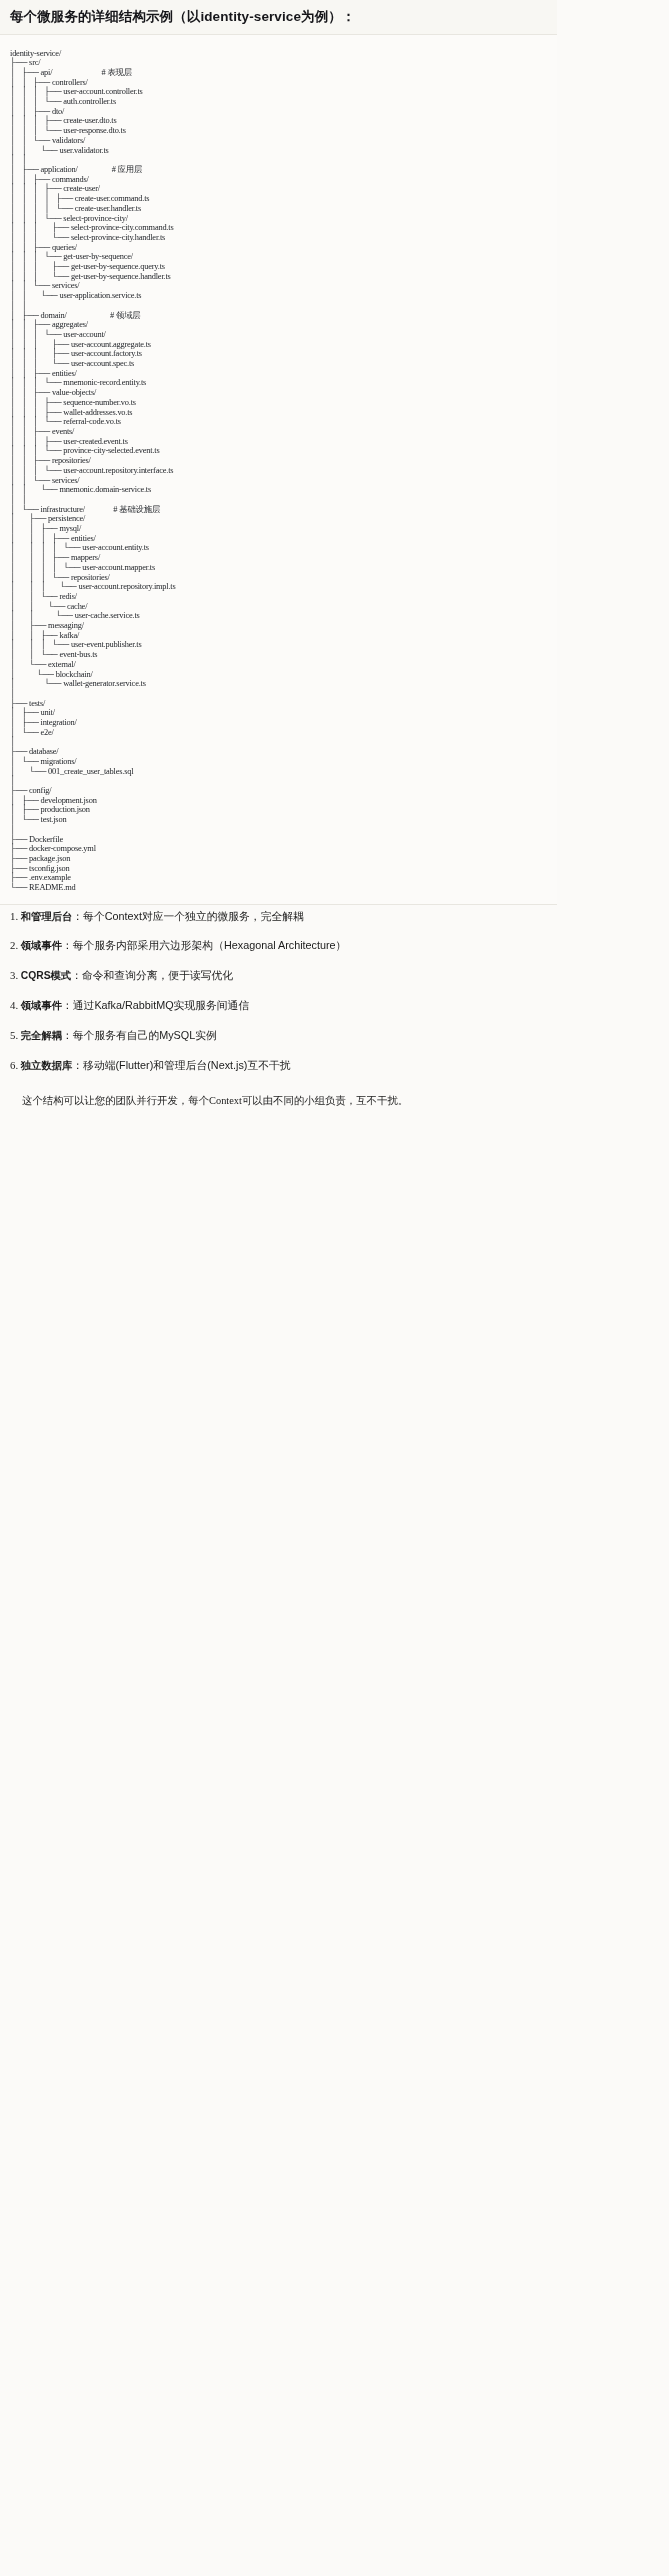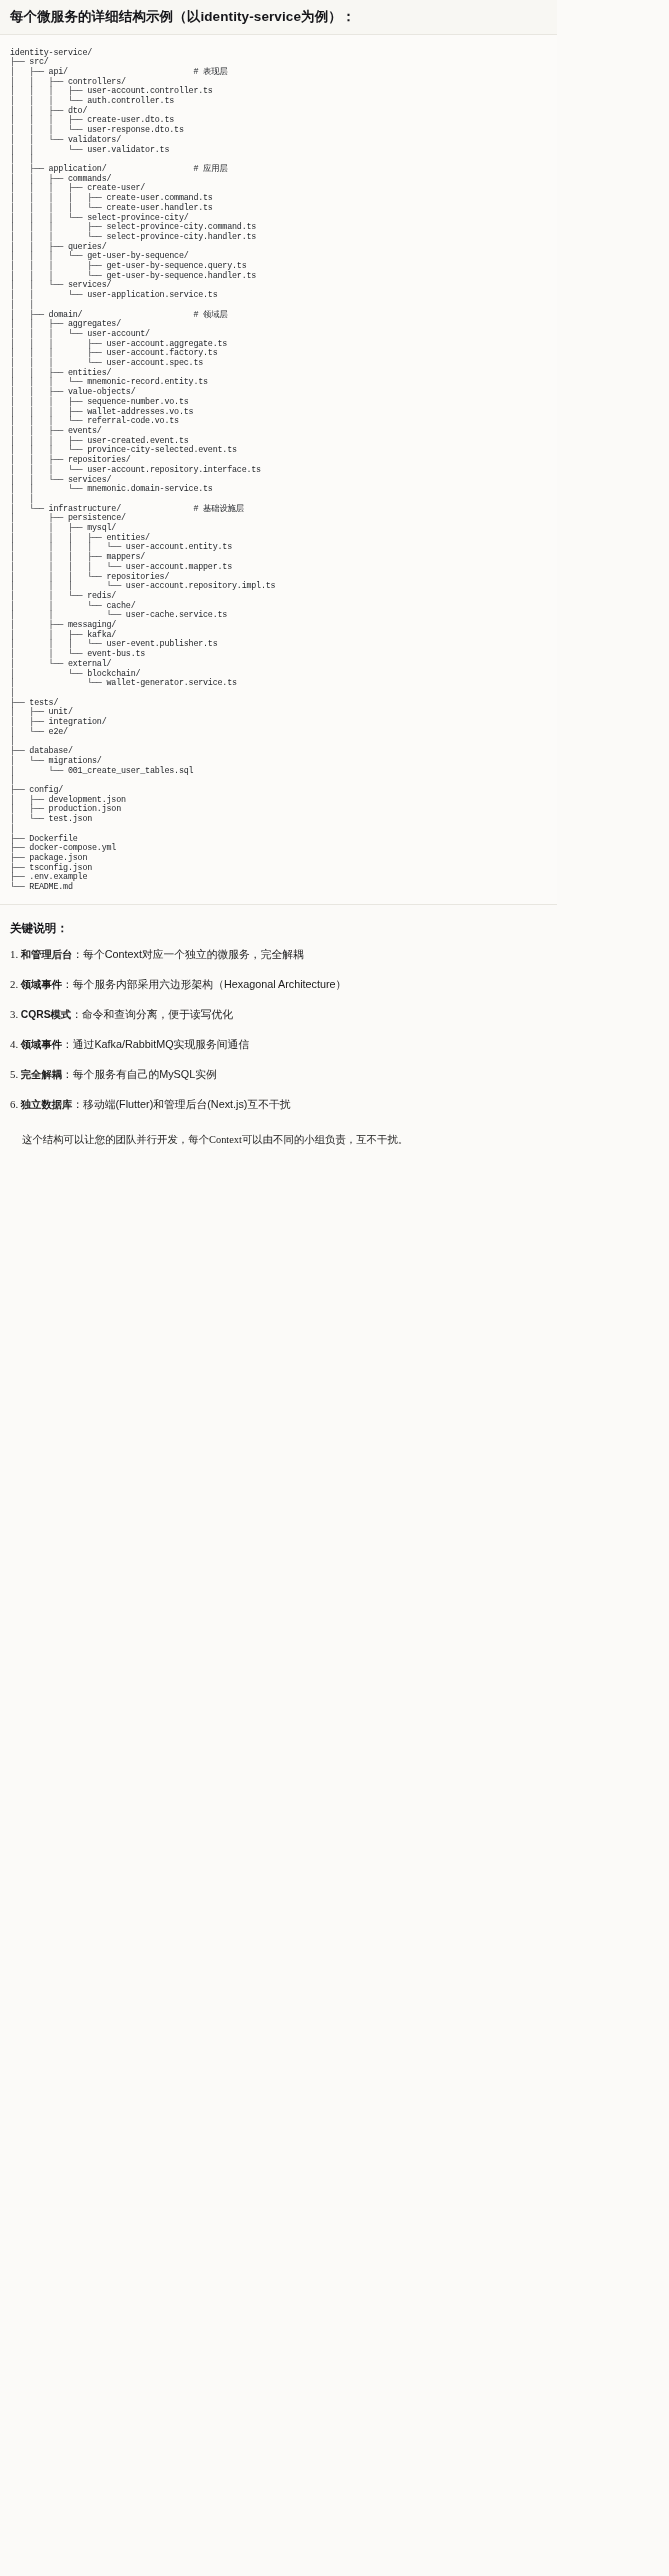--- a/index.html
+++ b/index.html
@@ -32,21 +32,21 @@
     color: #16161a;
     letter-spacing: 0.1px;
     margin: 0;
   }
   .tree-wrap {
     padding: 13.8px 10px 11.3px 10px;
     background: #fcfbf9;
   }
   pre.tree {
     margin: 0;
-    font-family: Liberation Mono, monospace;
+    font-family: Liberation Serif, serif;
     font-size: 8.4px;
     line-height: 9.7px;
     color: #23262b;
     white-space: pre;
     letter-spacing: -0.2px;
     tab-size: 4;
   }
   .keys-wrap {
     padding: 2.5px 10px 19px 10px;
     border-top: 0.6px solid #e8e6e0;
@@ -189,21 +189,20 @@
 │
 ├── Dockerfile
 ├── docker-compose.yml
 ├── package.json
 ├── tsconfig.json
 ├── .env.example
 └── README.md</pre>
   </div>
 
   <div class="keys-wrap">
-    <div class="keys-heading">关键说明：</div>
     <ol class="keys">
       <li><span class="k-label">和管理后台</span><span class="k-sep">：</span><span class="k-text">每个Context对应一个独立的微服务，完全解耦</span></li>
       <li><span class="k-label">领域事件</span><span class="k-sep">：</span><span class="k-text">每个服务内部采用六边形架构（Hexagonal Architecture）</span></li>
       <li><span class="k-label">CQRS模式</span><span class="k-sep">：</span><span class="k-text">命令和查询分离，便于读写优化</span></li>
       <li><span class="k-label">领域事件</span><span class="k-sep">：</span><span class="k-text">通过Kafka/RabbitMQ实现服务间通信</span></li>
       <li><span class="k-label">完全解耦</span><span class="k-sep">：</span><span class="k-text">每个服务有自己的MySQL实例</span></li>
       <li><span class="k-label">独立数据库</span><span class="k-sep">：</span><span class="k-text">移动端(Flutter)和管理后台(Next.js)互不干扰</span></li>
     </ol>
     <p class="closing">这个结构可以让您的团队并行开发，每个Context可以由不同的小组负责，互不干扰。</p>
   </div>

